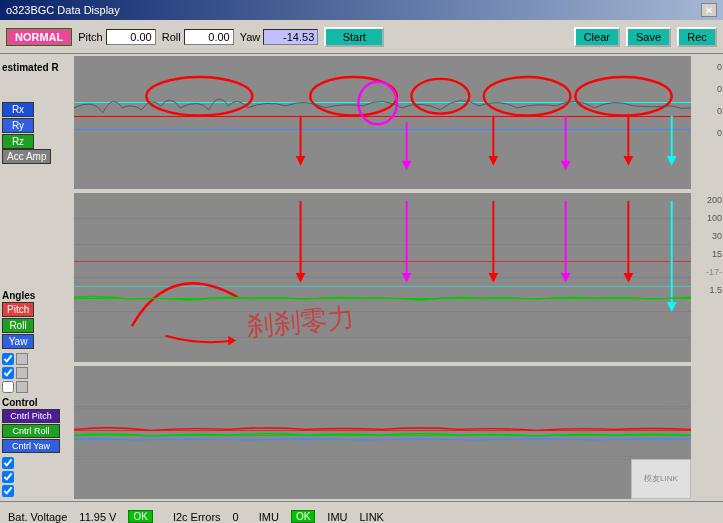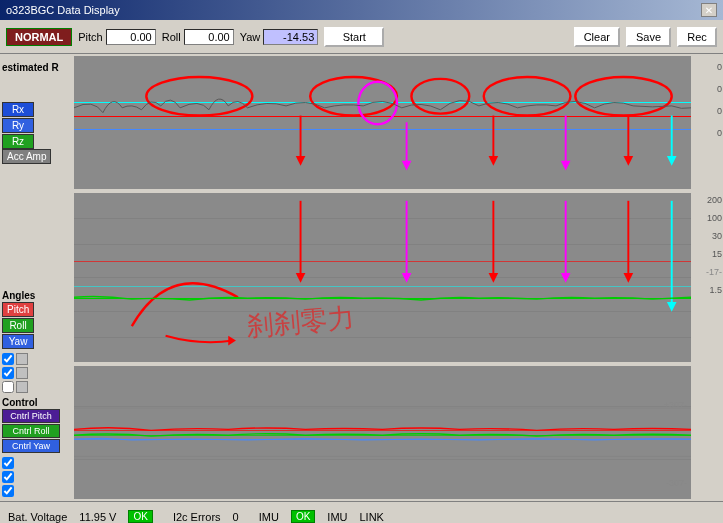--- a/index.html
+++ b/index.html
@@ -31,21 +31,21 @@
     .toolbar {
       background: #d4d0c8;
       border-bottom: 1px solid #808080;
       padding: 4px 6px;
       display: flex;
       align-items: center;
       gap: 6px;
       height: 34px;
     }
     .status-badge {
-      background: #7f1d1d;
+      background: #ec4899;
       color: white;
       padding: 2px 8px;
       font-weight: bold;
       font-size: 11px;
       border: 1px solid #008000;
     }
     .field-group {
       display: flex;
       align-items: center;
       gap: 3px;
@@ -54,21 +54,21 @@
     .field-input {
       border: 1px inset #808080;
       background: white;
       padding: 1px 3px;
       width: 50px;
       font-size: 11px;
       text-align: right;
     }
     .field-input.yaw-field { width: 55px; background: #c0c0ff; }
     .btn {
-      background: #ffffff;
+      background: #14b8a6;
       border: 2px outset #ffffff;
       padding: 2px 8px;
       font-size: 11px;
       cursor: pointer;
       min-width: 40px;
     }
     .btn-start { min-width: 60px; }
     .channel-badge {
       display: flex;
       align-items: center;
@@ -392,20 +392,23 @@
 
           <path d="M0,62 Q30,60 60,63 Q120,61 180,63 Q240,60 300,63 Q360,61 420,63 Q480,60 540,63 Q600,61 640,62" fill="none" stroke="#4488ff" stroke-width="1"></path>
 
           <line x1="0" y1="30" x2="640" y2="30" stroke="#777" stroke-width="0.5" opacity="0.5"></line>
           <line x1="0" y1="80" x2="640" y2="80" stroke="#777" stroke-width="0.5" opacity="0.5"></line>
         </svg>
 
         <div style="position:absolute; top:25%; right:4px; font-size:9px; color:#888;">+307-</div>
         <div style="position:absolute; bottom:8%; right:4px; font-size:9px; color:#888;">-307-</div>
 
+        <div style="position:absolute; bottom:0; right:0; width:60px; height:40px; background:#e0e0e0; border:1px solid #bbb; display:flex; align-items:center; justify-content:center; font-size:8px; color:#888;">
+          <span>模友LINK</span>
+        </div>
       </div>
 
       <div class="scale-col">
       </div>
     </div>
 
   </div>
 </div>
 
 <div class="status-bar">

